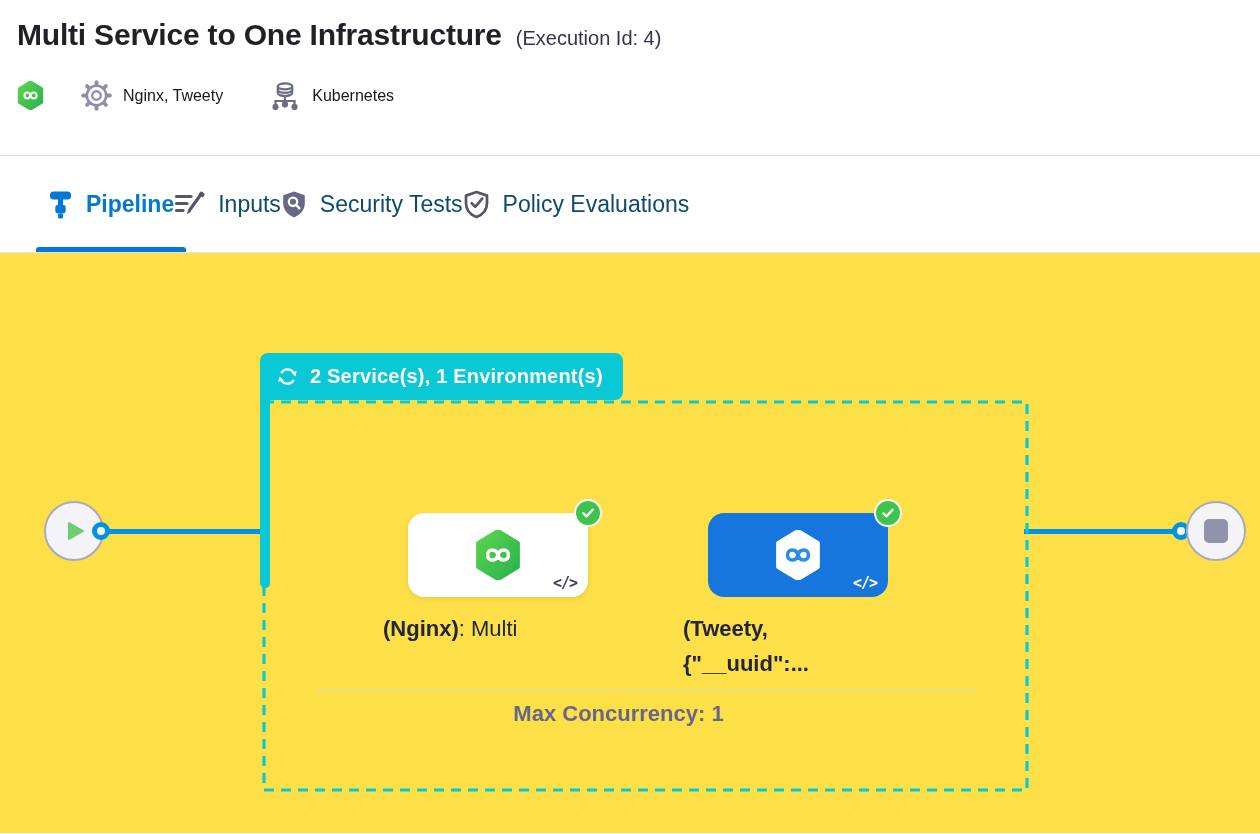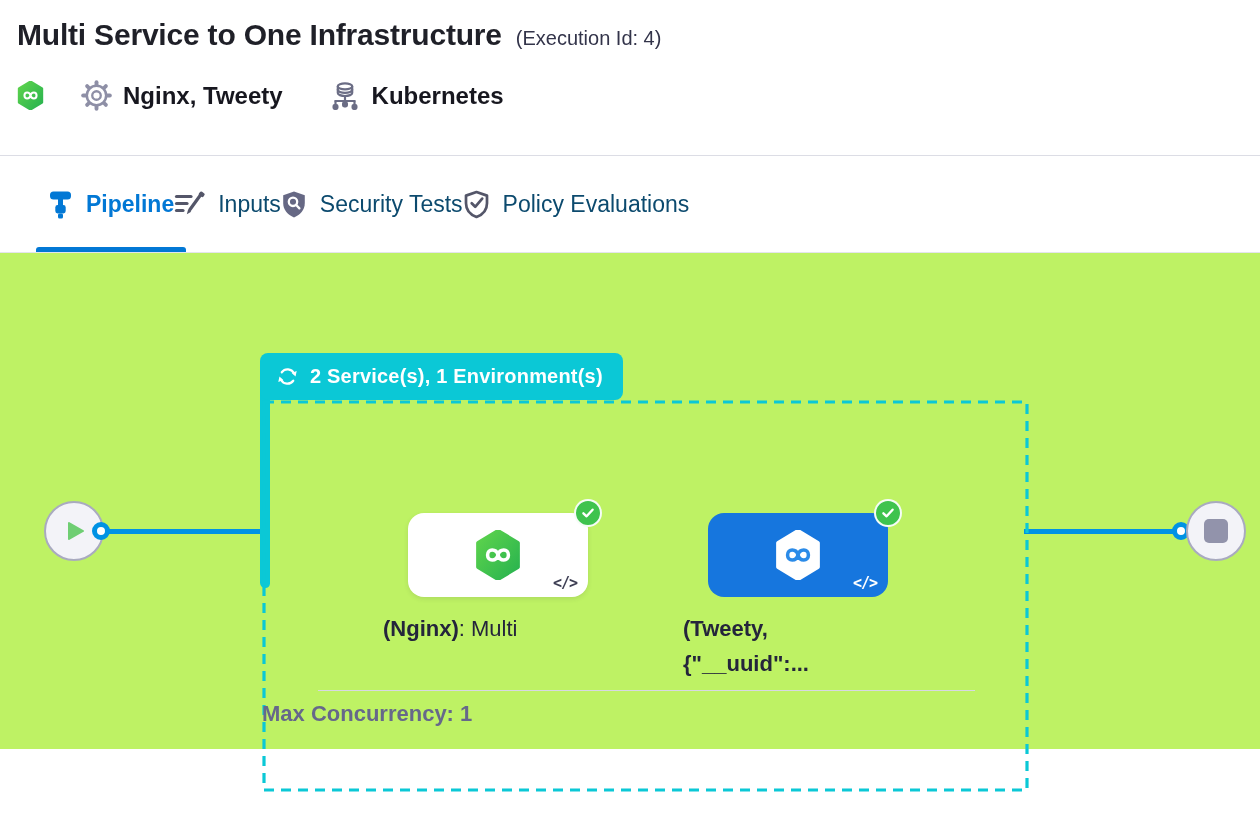--- a/index.html
+++ b/index.html
@@ -5,36 +5,36 @@
   * { margin:0; padding:0; box-sizing:border-box; }
   html,body { width:1260px; height:834px; overflow:hidden; }
   body { font-family:"Liberation Sans","DejaVu Sans",sans-serif; background:#fff; }
 
   
   .header { background:#fff; padding:18px 33px 0 17px; height:156px; border-bottom:1px solid #DCDDE5; }
   .title-row { display:flex; align-items:baseline; gap:14px; }
   .page-title { font-size:30px; font-weight:700; color:#1F2028; letter-spacing:-0.2px; }
   .exec-id { font-size:20px; font-weight:400; color:#33344A; }
   .meta-row { margin-top:28px; display:flex; align-items:center; }
-  .meta-text { font-size:24px; color:#17171F;font-weight:bold; }
+  .meta-text { font-size:16px; color:#17171F; }
   .harness-icon { width:27px; height:29px; }
   .gear-icon { width:31px; height:31px; margin-left:37px; }
   .svc-text { margin-left:11px; }
   .env-icon { width:30px; height:30px; margin-left:47px; }
   .env-text { margin-left:12px; }
 
   
   .tabbar { background:#fff; height:97px; display:flex; align-items:center; padding-left:48px; border-bottom:1px solid #E4E5EC; }
   .tab { height:100%; display:flex; align-items:center; gap:13px; position:relative; font-size:23px; font-weight:500; color:#0c4a6e; cursor:pointer; }
   .tab.active { color:#0278D5; font-weight:700; }
   .tab.active::after { content:""; position:absolute; left:-12px; right:-12px; bottom:0; height:5px; background:#0278D5; border-radius:3px 3px 0 0; }
   .tab svg { flex:0 0 auto; }
 
   
-  .canvas { position:relative; height:496px; background:#bef264; }
+  .canvas { position:relative; height:580px; background:#fde047; }
 
   .connector { position:absolute; height:5px; background:#0092E4; top:276px; }
   .connector.left { left:100px; width:163px; }
   .connector.right { left:1024px; width:158px; }
 
   .endpoint { position:absolute; top:248px; width:60px; height:60px; border-radius:50%;
               background:#F3F3F8; border:2px solid #A9AAC0; display:flex; align-items:center; justify-content:center; }
   .endpoint.start { left:44px; }
   .endpoint.end { left:1186px; }
   .stop-square { width:24px; height:24px; background:#9293AB; border-radius:5px; }
@@ -73,21 +73,21 @@
                  background:#3EC34E; border:2px solid rgba(255,255,255,0.95);
                  display:flex; align-items:center; justify-content:center; }
 
   .node-label { position:absolute; top:358px; width:230px; text-align:left;
                 font-size:22px; line-height:35px; color:#24253B; }
   .node-label.nginx { left:383px; }
   .node-label.tweety { left:683px; font-weight:700; }
   .node-label b { font-weight:700; }
 
   .stage-divider { position:absolute; left:318px; top:437px; width:657px; height:1px; background:#D7D8E2; }
-  .max-conc { position:absolute; left:262px; top:448px; width:713px; text-align:left;
+  .max-conc { position:absolute; left:262px; top:448px; width:713px; text-align:center;
               font-size:22px; font-weight:700; color:#66688A; }
 </style>
 </head>
 <body>
 
 <div class="header">
   <div class="title-row">
     <span class="page-title">Multi Service to One Infrastructure</span>
     <span class="exec-id">(Execution Id: 4)</span>
   </div>

